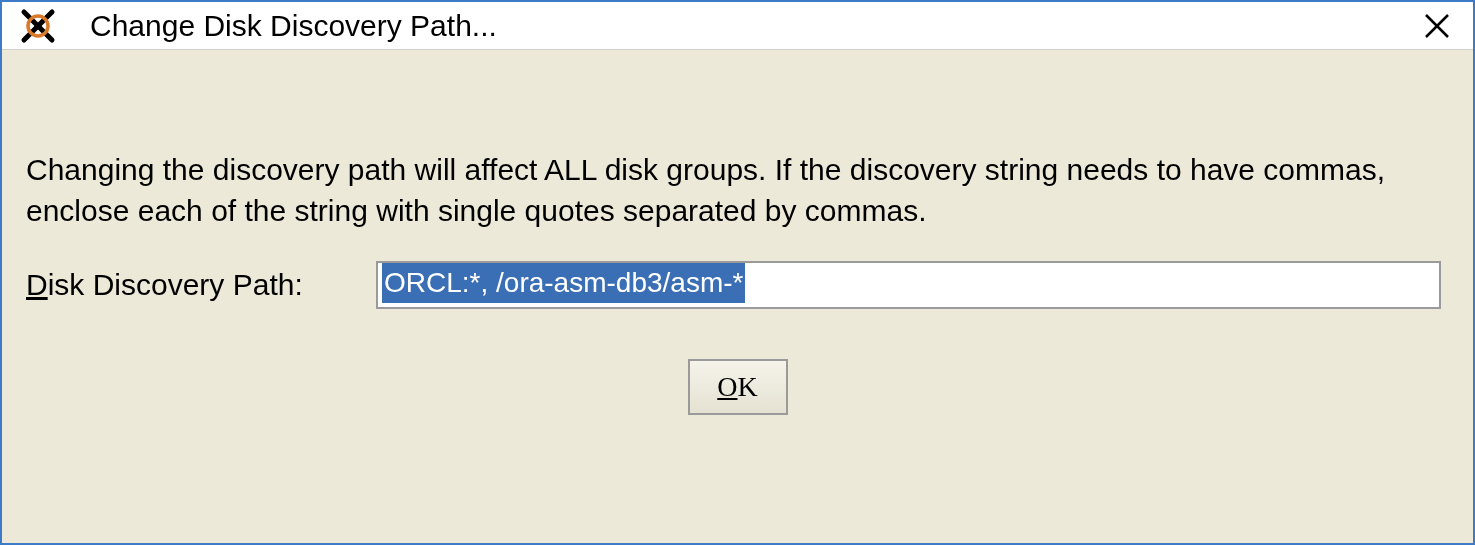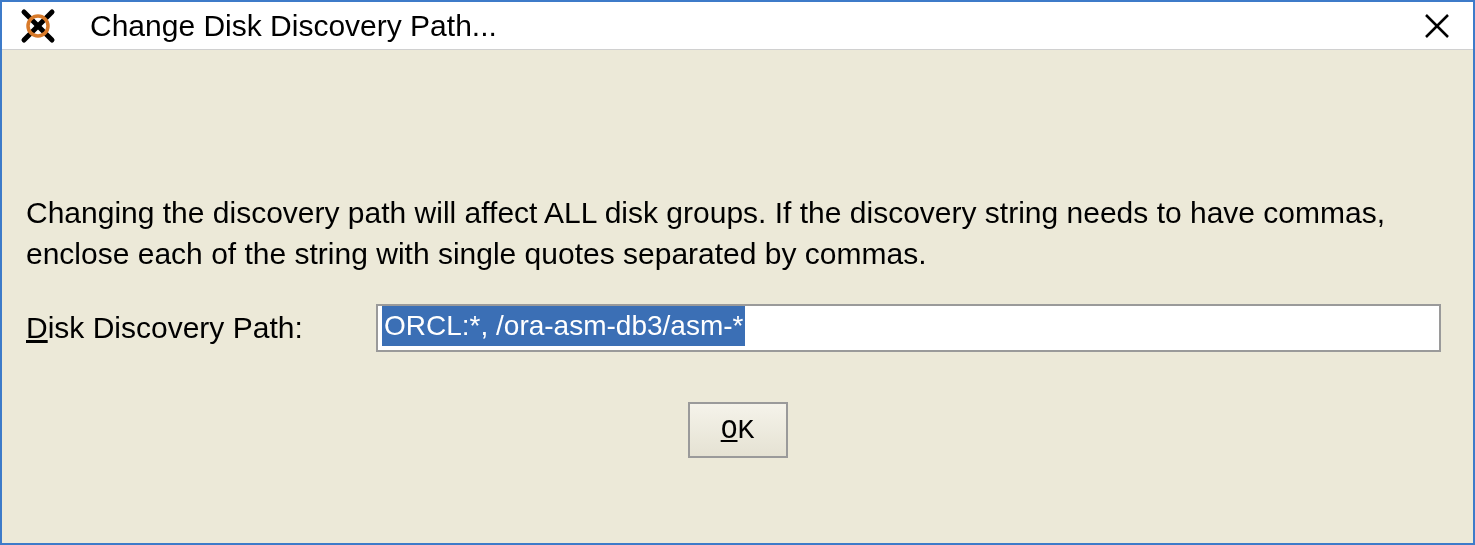--- a/index.html
+++ b/index.html
@@ -68,21 +68,20 @@
       width: 26px;
       height: 26px;
     }
     
     .content-area {
       flex: 1;
       padding: 100px 24px 20px 24px;
       background: #ece9d8;
       display: flex;
       flex-direction: column;
-      margin-top: 43px;
     }
     
     .description {
       font-size: 30px;
       color: #000;
       line-height: 1.35;
       margin-bottom: 30px;
     }
     
     .input-row {
@@ -131,21 +130,21 @@
       justify-content: center;
       gap: 20px;
       margin-top: 10px;
     }
     
     .btn {
       min-width: 100px;
       height: 56px;
       padding: 0 20px;
       font-size: 28px;
-      font-family: Liberation Mono, monospace;
+      font-family: Liberation Serif, serif;
       background: linear-gradient(to bottom, #f5f3ea 0%, #e5e2d3 100%);
       border: 2px solid #9a9a9a;
       cursor: pointer;
       color: #000;
     }
     
     .btn .u {
       text-decoration: underline;
     }
   </style>

